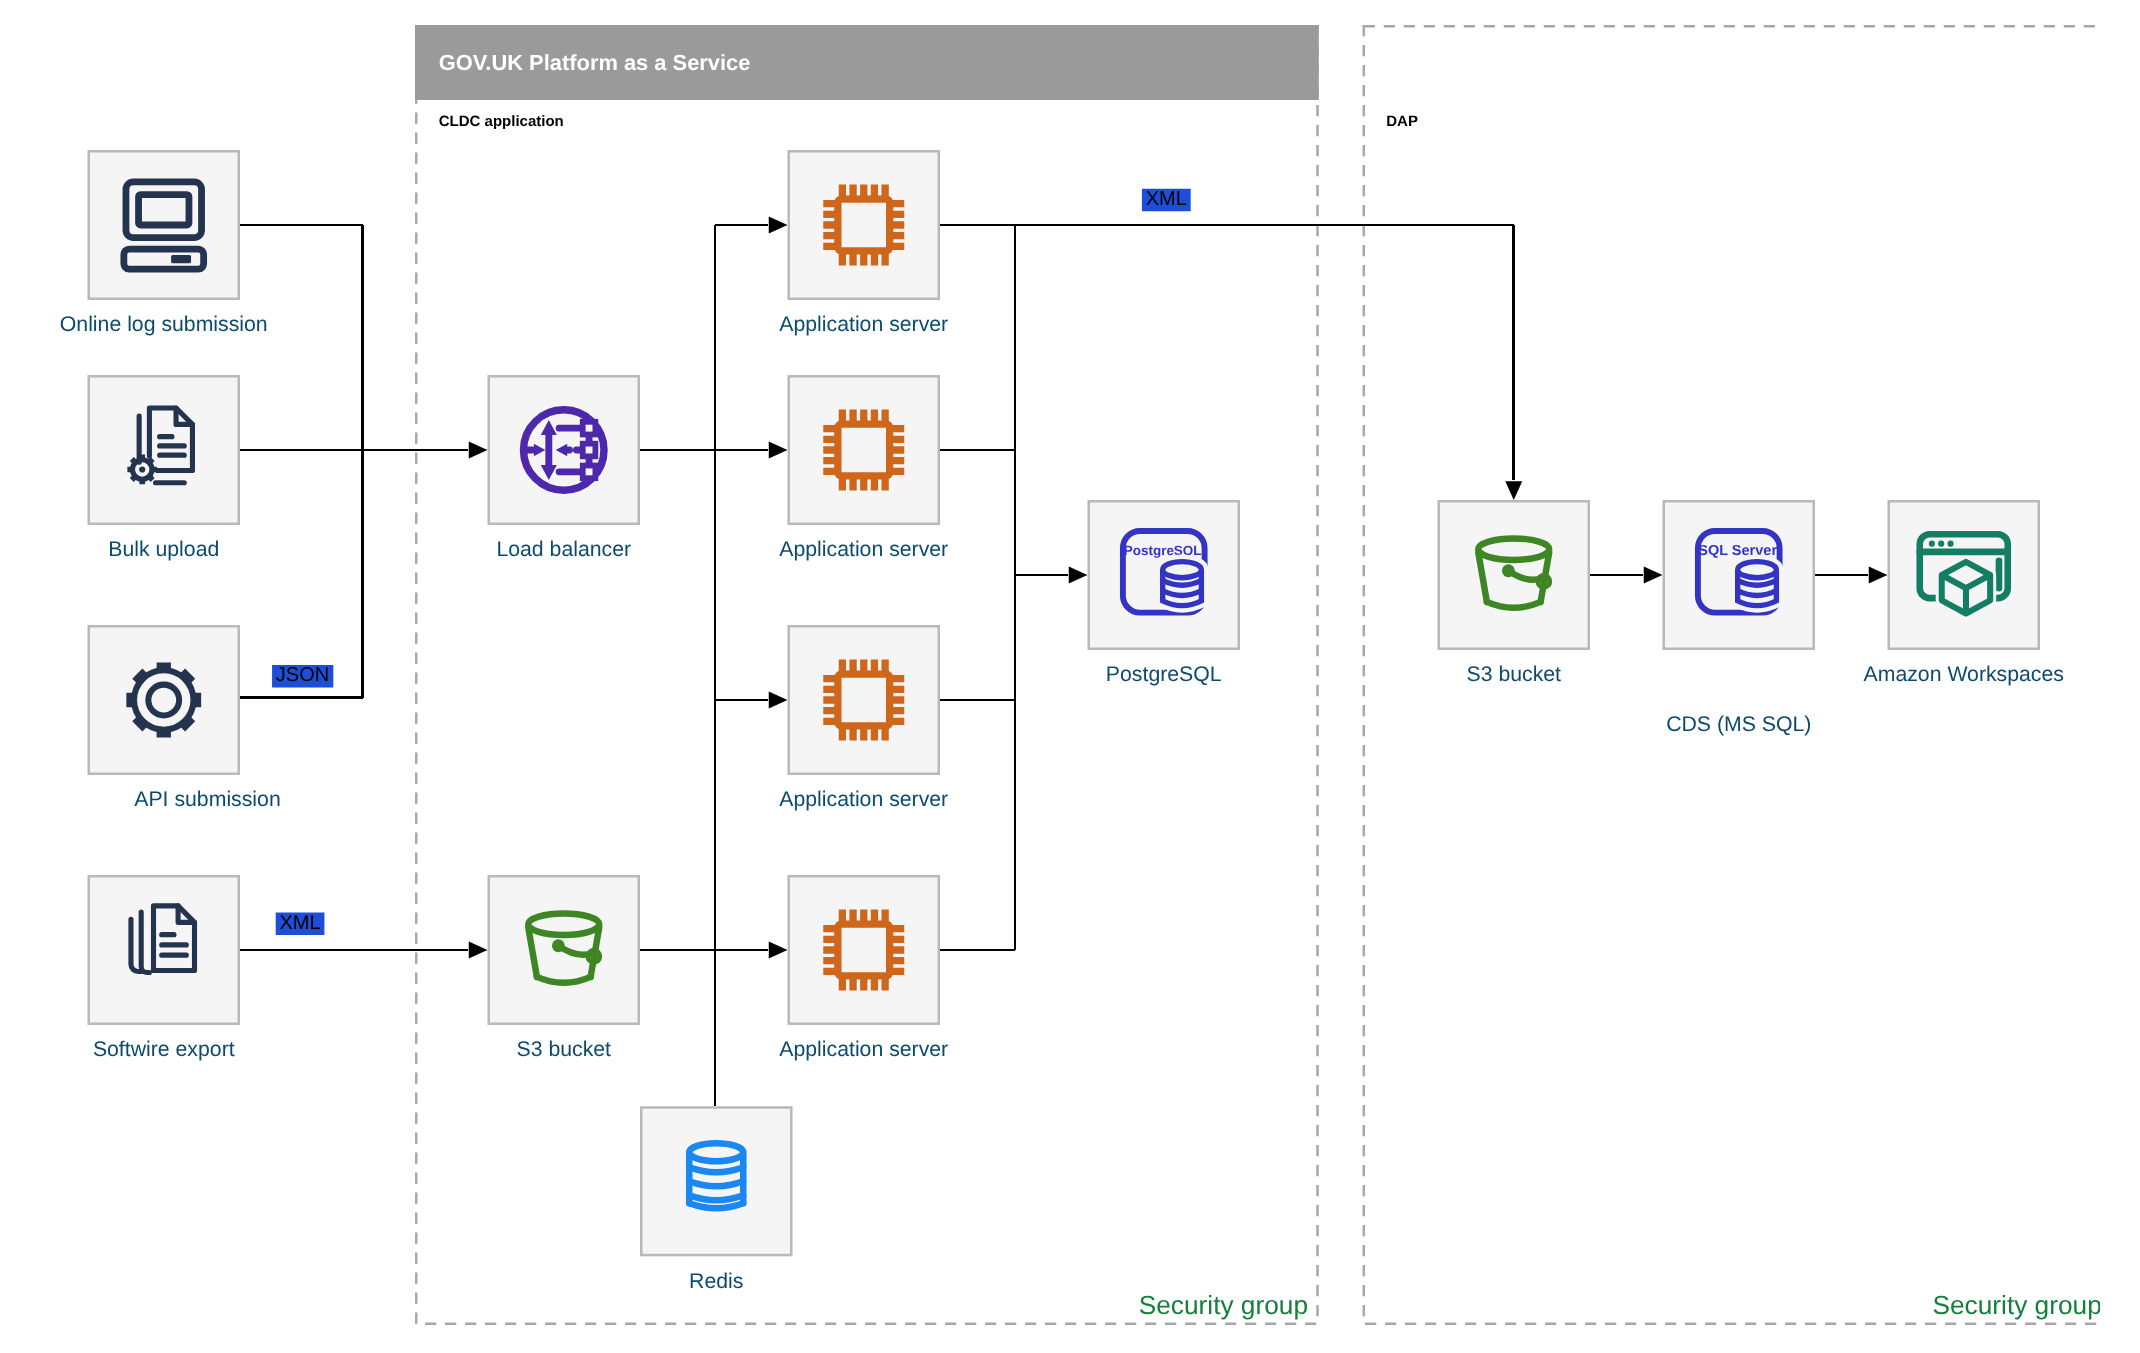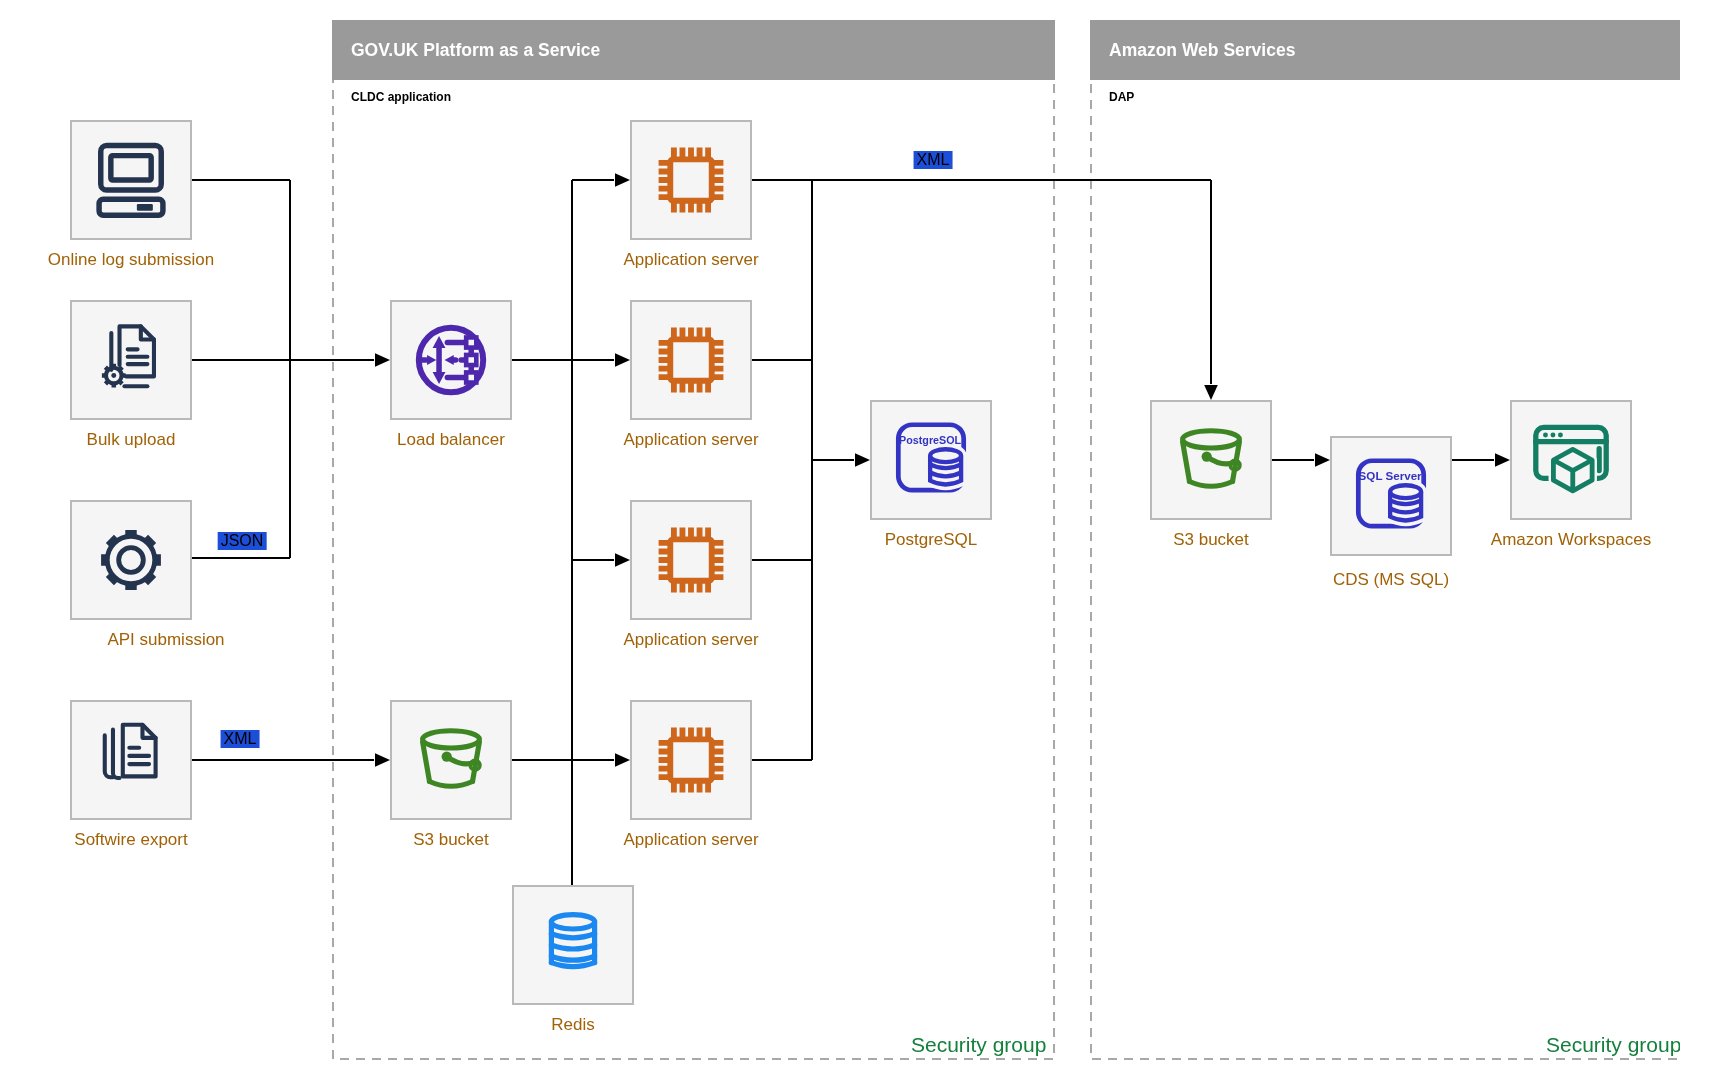--- a/index.html
+++ b/index.html
@@ -5,21 +5,21 @@
   html,body{margin:0;padding:0;background:#ffffff;}
   #canvas{position:relative;width:1680px;height:1082px;background:#ffffff;overflow:hidden;
           font-family:"Liberation Sans", sans-serif;text-decoration:underline;}
   .layer{position:absolute;left:0;top:0;pointer-events:none;}
   .bar{position:absolute;height:60px;background:#9A9A9A;color:#ffffff;font-weight:bold;
        font-size:17.5px;line-height:60px;padding-left:19px;box-sizing:border-box;z-index:2;}
   .csub{position:absolute;font-weight:bold;color:#000;font-size:12px;z-index:2;white-space:nowrap;}
   .cfoot{position:absolute;color:#15803d;font-size:21px;z-index:2;white-space:nowrap;}
   .node{position:absolute;width:122px;height:120px;background:#F5F5F5;border:2px solid #B9B9B9;
         box-sizing:border-box;display:flex;align-items:center;justify-content:center;z-index:3;}
-  .nlabel{position:absolute;transform:translateX(-50%);font-size:17px;color:#a16207;
+  .nlabel{position:absolute;transform:translateX(-50%);font-size:17px;color:#0c4a6e;
           white-space:nowrap;z-index:4;}
   .elabel{position:absolute;transform:translate(-50%,-50%);font-size:16px;color:#000;
           background:#1d4ed8;padding:0 3px;z-index:4;white-space:nowrap;}
   svg text{font-family:"Liberation Sans", sans-serif;}
 </style>
 </head>
 <body>
 
 <div id="canvas">
 
@@ -51,23 +51,20 @@
       <polygon points="1211,400 1204.2,385 1217.8,385"></polygon>
     </g>
   </svg>
 
   <div class="bar" style="left:332px;top:20px;width:723px;">
     <span>GOV.UK Platform as a Service</span>
   </div>
   <div class="csub" style="left:351px;top:90px;">CLDC application</div>
   <div class="cfoot" style="left:911px;top:1033px;">Security group</div>
 
-  <div class="bar" style="left:1090px;top:20px;width:600px;">
-    <span>Amazon Web Services</span>
-  </div>
   <div class="csub" style="left:1109px;top:90px;">DAP</div>
   <div class="cfoot" style="left:1546px;top:1033px;">Security group</div>
 
   <div class="node" style="left:70px;top:120px;">
     <svg width="84" height="84" viewBox="0 0 100 100">
       <g fill="none" stroke="#24344E" stroke-width="6.5" stroke-linejoin="round">
         <rect x="14" y="9" width="72" height="53" rx="7"></rect>
         <rect x="26" y="21" width="48" height="29" rx="2"></rect>
         <rect x="12" y="73" width="76" height="19" rx="5"></rect>
       </g>
@@ -248,21 +245,21 @@
         <path d="M17 29 L25 75 M83 29 L75 75"></path>
         <path d="M25 75 Q50 86 75 75"></path>
         <path d="M45 46 Q62 58 77 53"></path>
         <circle cx="78" cy="56" r="5.5" stroke-width="4.5"></circle>
       </g>
       <circle cx="45" cy="46" r="6" fill="#3E8624"></circle>
     </svg>
   </div>
   <div class="nlabel" style="left:1211px;top:530px;">S3 bucket</div>
 
-  <div class="node" style="left:1330px;top:400px;margin-top:36px;">
+  <div class="node" style="left:1330px;top:400px;">
     <svg width="86" height="86" viewBox="0 0 100 100">
       <rect x="12" y="9" width="76" height="76" rx="16" fill="none" stroke="#3333C4" stroke-width="5.5"></rect>
       <text x="49" y="31" text-anchor="middle" font-size="13.5" font-weight="bold" fill="#3333C4">SQL Server</text>
       <ellipse cx="67" cy="45" rx="18" ry="7.5" fill="#F5F5F5" stroke="#F5F5F5" stroke-width="13"></ellipse>
       <path d="M49 45 V74 Q67 83 85 74 V45" fill="#F5F5F5" stroke="#F5F5F5" stroke-width="13"></path>
       <g fill="none" stroke="#3333C4" stroke-width="5">
         <path d="M49 45 V74 Q67 83 85 74 V45"></path>
         <path d="M49 55 Q67 64 85 55 M49 64.5 Q67 73.5 85 64.5"></path>
         <ellipse cx="67" cy="45" rx="18" ry="7.5" fill="#F5F5F5"></ellipse>
       </g>

